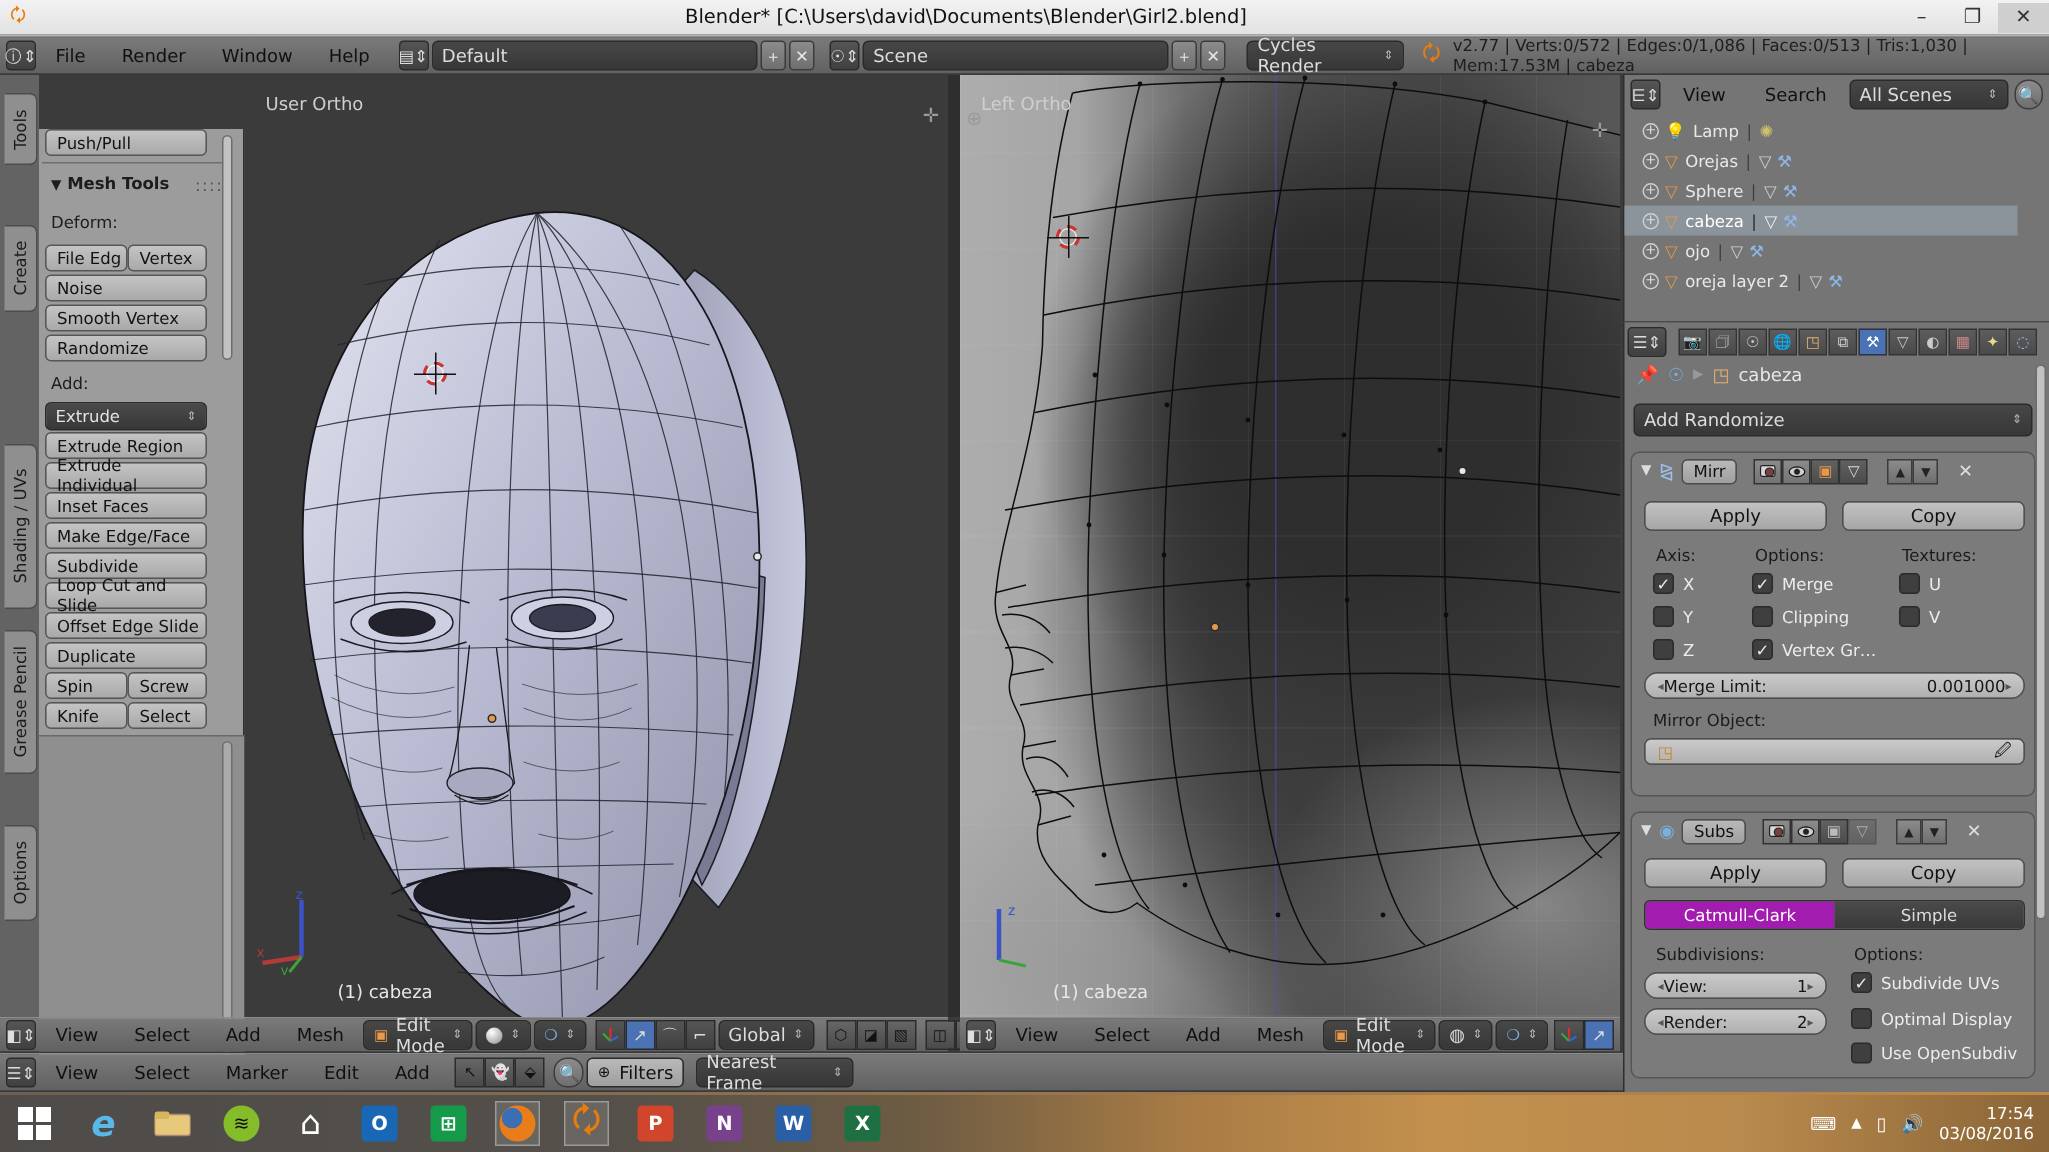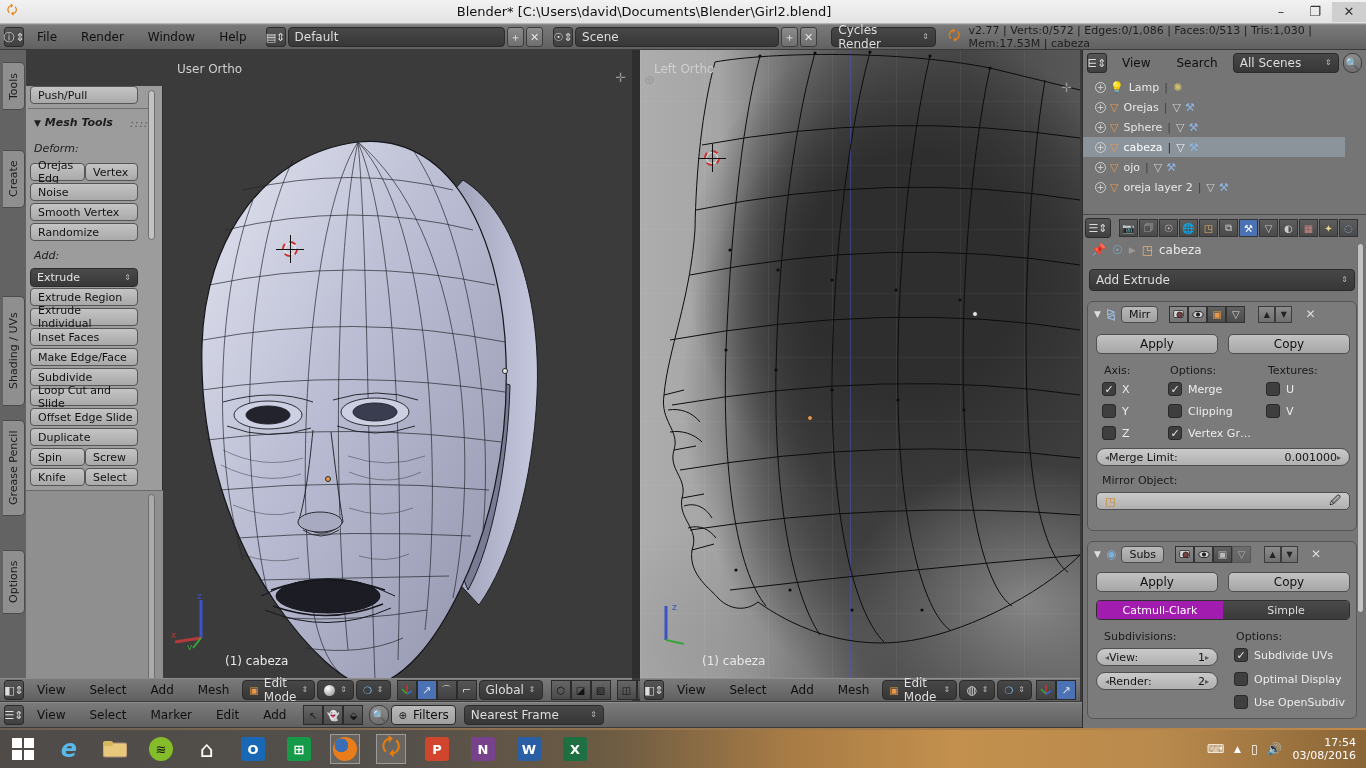--- a/index.html
+++ b/index.html
@@ -20,21 +20,21 @@
   .dd { background:linear-gradient(#474747,#373737); border:1px solid #2b2b2b; border-radius:4px; color:#ddd; display:flex; align-items:center; padding:0 6px; height:20px; gap:5px; }
   .dd .arr { color:#bbb; font-size:8px; line-height:8px; }
   .sqbtn { width:20px; height:20px; background:linear-gradient(#8b8b8b,#6f6f6f); border:1px solid #3c3c3c; border-radius:3px; color:#e6e6e6; display:flex; align-items:center; justify-content:center; font-size:11px; }
   .iconbox { width:20px; height:20px; background:linear-gradient(#555,#404040); border:1px solid #2b2b2b; border-radius:3px; display:flex; align-items:center; justify-content:center; font-size:11px; color:#ddd; }
 
   
   #toolshelf { left:0; top:50px; width:163px; height:628px; background:#9c9c9c; border-right:1px solid #2e2e2e;margin-top:36px; }
   #tabstrip { left:0; top:50px; width:26px; height:628px; background:#636363; }
   .vtab { position:absolute; left:3px; width:22px; background:#8f8f8f; border:1px solid #4c4c4c; border-right:none; border-radius:5px 0 0 5px; color:#1c1c1c; font-size:11px; writing-mode:vertical-rl; transform:rotate(180deg); display:flex; align-items:center; justify-content:center; }
   .shelf-btn { position:absolute; left:30px; width:108px; height:18px; background:linear-gradient(#c4c4c4,#a9a9a9); border:1px solid #565656; border-radius:4px; color:#121212; font-size:11px; display:flex; align-items:center; padding-left:7px; }
-  .shelf-label { position:absolute; left:32px; color:#1d1d1d; font-size:11px;font-style:italic; }
+  .shelf-label { position:absolute; left:32px; color:#1d1d1d; font-size:11px; }
   .shelf-dd { position:absolute; left:30px; width:108px; height:19px; background:linear-gradient(#4a4a4a,#383838); border:1px solid #2b2b2b; border-radius:4px; color:#e3e3e3; font-size:11px; display:flex; align-items:center; padding:0 6px; justify-content:space-between; }
   .vscroll { position:absolute; width:7px; border-radius:4px; background:#c2c2c2; border:1px solid #6d6d6d; }
 
   
   #vp-left { left:163px; top:50px; width:469px; height:628px; background:#3b3b3b; overflow:hidden; }
   #vp-right { left:640px; top:50px; width:440px; height:628px; overflow:hidden;
     background:
       radial-gradient(ellipse 260px 200px at 88% 88%, rgba(190,190,190,.55), rgba(190,190,190,0) 70%),
       radial-gradient(ellipse 300px 330px at 62% 35%, #2e2e2e 35%, rgba(46,46,46,0) 75%),
       radial-gradient(ellipse 360px 420px at 75% 55%, #3d3d3d 45%, rgba(61,61,61,0) 80%),
@@ -157,21 +157,21 @@
   <div class="vtab" style="top:500px;height:64px;">Options</div>
 
   <div class="vtab" style="top:370px;height:96px;">Grease Pencil</div>
 </div>
 <div id="toolshelf" class="abs" style="left:26px;width:137px;">
   <div class="shelf-btn" style="top:0px;left:4px;">Push/Pull</div>
   <div style="position:absolute;top:22px;left:2px;width:120px;border-top:1px solid #6f6f6f;"></div>
   <div class="shelf-label" style="top:30px;left:8px;font-weight:bold;"><span style="font-size:9px;">▼</span> <span>Mesh Tools</span></div>
   <div class="shelf-label" style="top:31px;left:104px;color:#555;letter-spacing:1px;">::::</div>
   <div class="shelf-label" style="top:56px;left:8px;">Deform:</div>
-  <div class="shelf-btn" style="top:77px;left:4px;width:55px;">Orejas Edg</div>
+  <div class="shelf-btn" style="top:77px;left:4px;width:55px;">File Edg</div>
   <div class="shelf-btn" style="top:77px;left:59px;width:53px;">Vertex</div>
   <div class="shelf-btn" style="top:97px;left:4px;">Noise</div>
   <div class="shelf-btn" style="top:117px;left:4px;">Smooth Vertex</div>
   <div class="shelf-btn" style="top:137px;left:4px;">Randomize</div>
   <div class="shelf-label" style="top:163px;left:8px;">Add:</div>
   <div class="shelf-dd" style="top:182px;left:4px;">
       <span>Extrude</span>
       <span style="font-size:8px;color:#bbb;">⇕</span>
     </div>
   <div class="shelf-btn" style="top:202px;left:4px;">Extrude Region</div>
@@ -452,21 +452,21 @@
   <span class="mgroup" style="margin-left:4px;">
     <span class="selmode">↖</span>
     <span class="selmode">👻</span>
     <span class="selmode">⬙</span>
   </span>
   <span class="sqbtn" style="border-radius:9px;margin-left:4px;">🔍</span>
   <span class="dd" style="background:linear-gradient(#b9b9b9,#9f9f9f);color:#111;gap:6px;">
       <span style="font-size:10px;">⊕</span>
       <span>Filters</span>
     </span>
-  <span class="dd" style="width:140px;justify-content:space-between;margin-left:6px;">
+  <span class="dd" style="width:105px;justify-content:space-between;margin-left:6px;">
       <span>Nearest Frame</span>
       <span class="arr">⇕</span>
     </span>
 </div>
 
 <div id="outliner" class="abs">
   <div id="outliner-header">
     <span class="iconbox">⋿<span class="arr">⇕</span></span>
     <span class="menu-item">View</span>
     <span class="menu-item">Search</span>
@@ -547,21 +547,21 @@
     <span class="ptab" style="color:#8fb6e8;">◌</span>
   </div>
   <div class="row" style="padding:2px 8px;gap:6px;color:#e8e8e8;">
     <span>📌</span>
     <span style="color:#7ab0e0;">☉</span>
     <span style="color:#999;font-size:9px;">▶</span>
     <span style="color:#e8b06a;">◳</span>
     <span>cabeza</span>
   </div>
   <div class="dd" style="position:absolute;left:6px;top:54px;width:266px;height:22px;justify-content:space-between;">
-      <span>Add Extrude</span>
+      <span>Add Randomize</span>
       <span class="arr">⇕</span>
     </div>
 
   <div class="panel" style="top:86px;height:230px;">
     <div class="panel-hdr">
       <span style="font-size:9px;color:#ddd;">▼</span>
       <span style="color:#9fc0e8;">⧎</span>
       <span class="namefield">Mirr</span>
       <span class="mgroup" style="margin-left:6px;">
         <span class="toggle lit">

